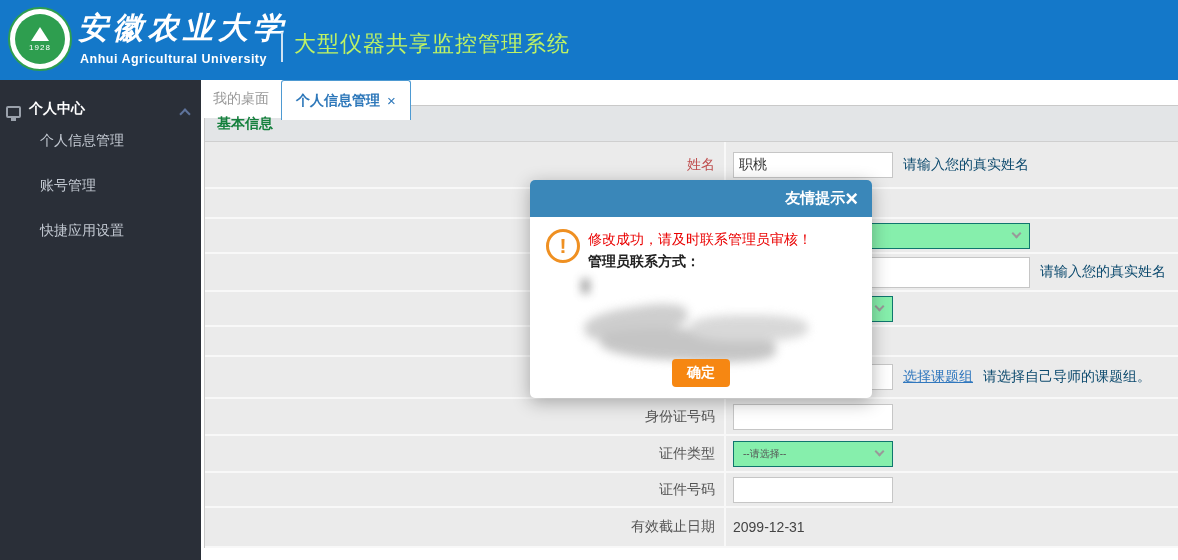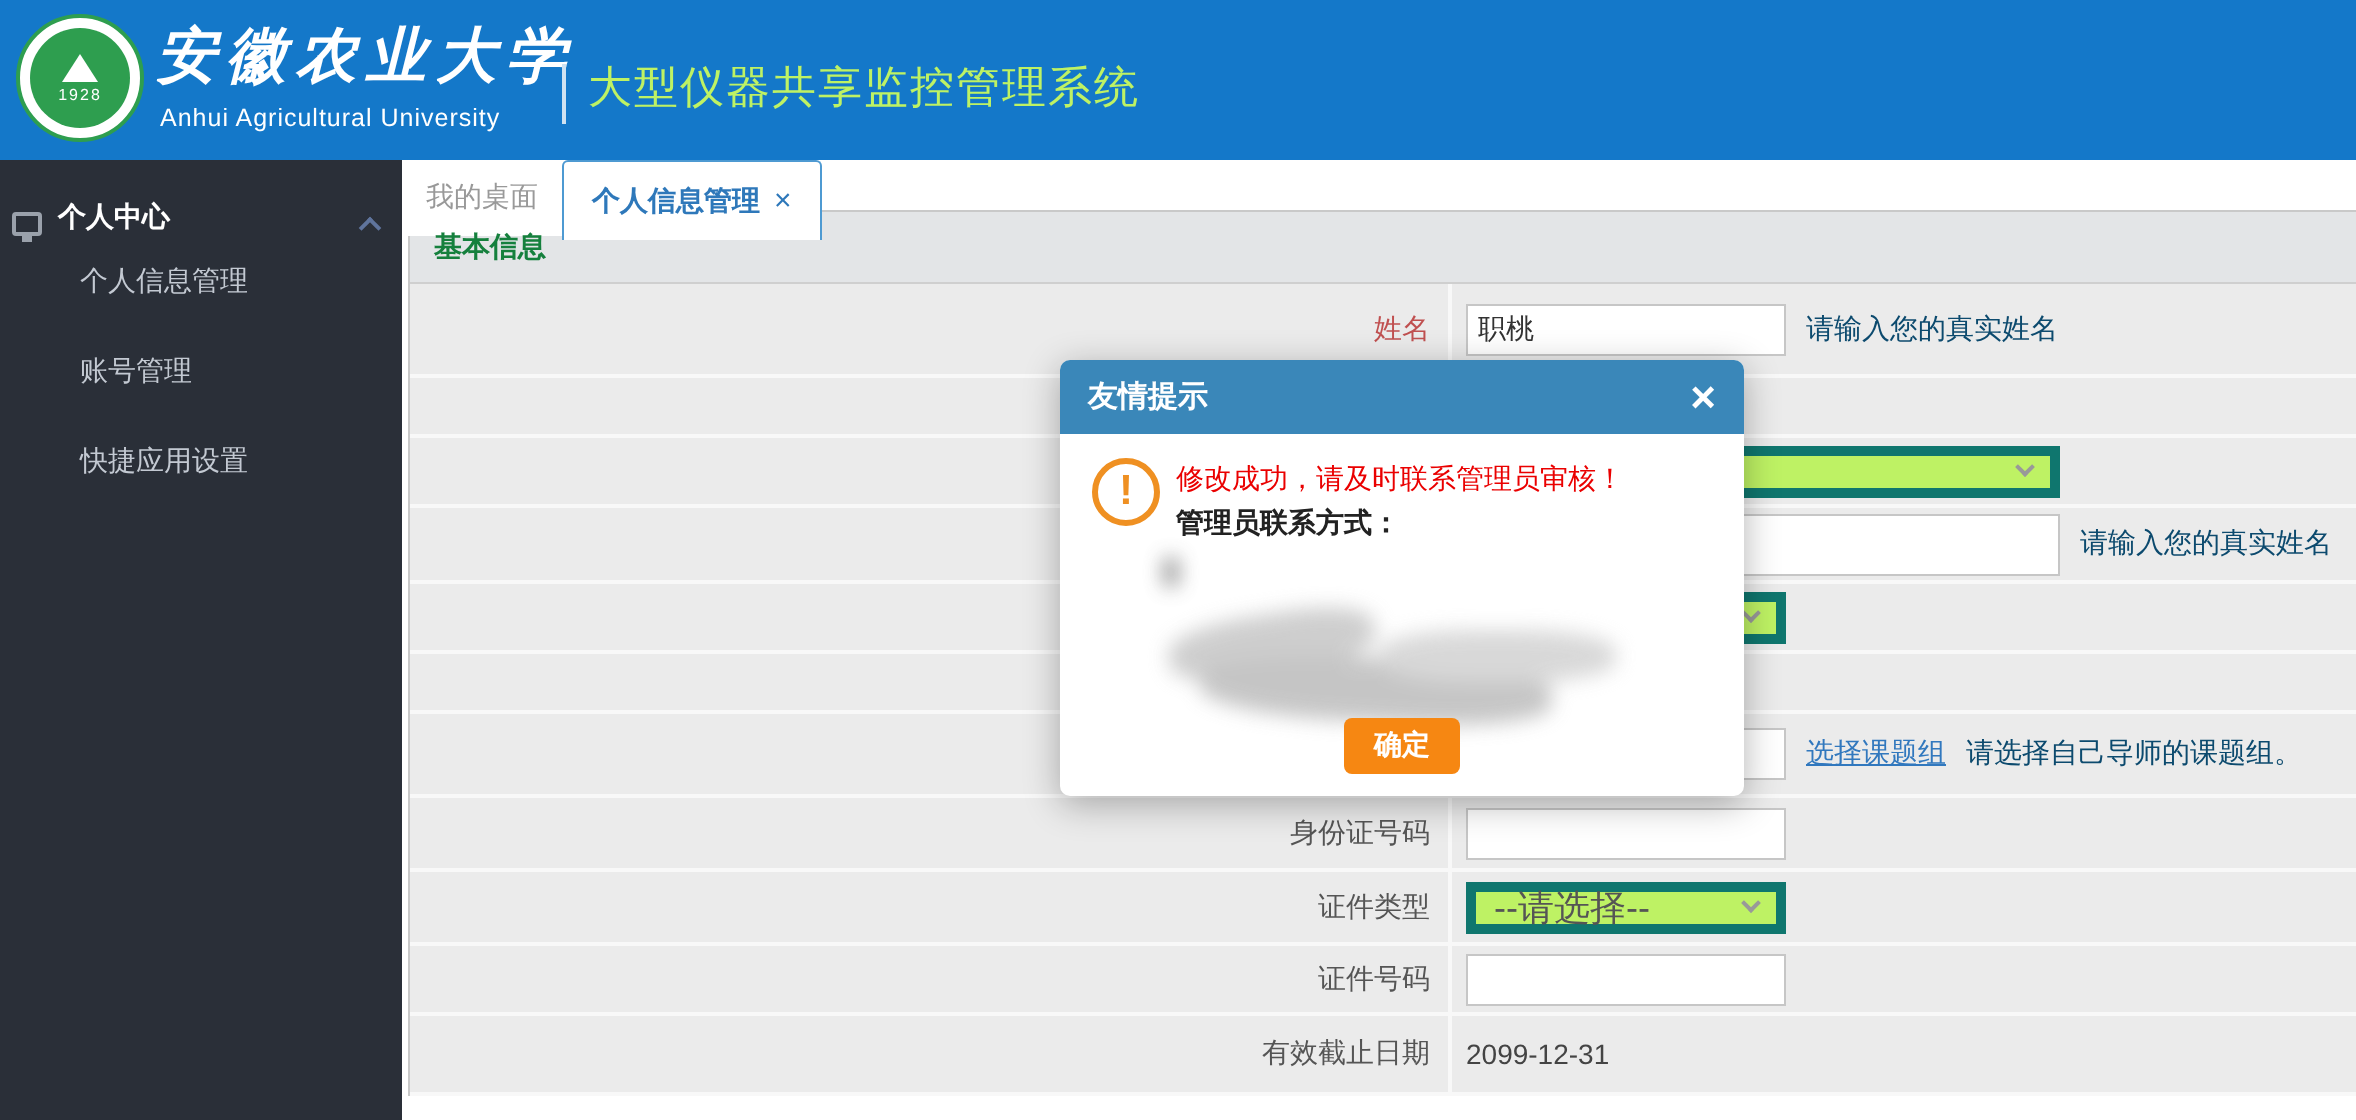--- a/index.html
+++ b/index.html
@@ -10,21 +10,21 @@
   .banner { position:absolute; left:0; top:0; width:1178px; height:80px; background:#1478c9; }
   .logo { position:absolute; left:8px; top:7px; width:64px; height:64px; border-radius:50%;
     background:#fff; border:2px solid #2e9e4f; display:flex; align-items:center; justify-content:center; }
   .logo-inner { width:50px; height:50px; border-radius:50%; background:#2e9e4f;
     display:flex; flex-direction:column; align-items:center; justify-content:center; }
   .logo-tree { width:0; height:0; border-left:9px solid transparent; border-right:9px solid transparent;
     border-bottom:14px solid #fff; }
   .logo-year { color:#fff; font-size:8px; margin-top:2px; letter-spacing:1px; }
   .uni-cn { position:absolute; left:78px; top:8px; color:#fff; font-size:30px; font-weight:bold;
     letter-spacing:5px; font-style:italic; }
-  .uni-en { position:absolute; left:80px; top:52px; color:#fff; font-size:12.5px; letter-spacing:.5px; }
+  .uni-en { position:absolute; left:80px; top:52px; color:#fff; font-size:12.5px; letter-spacing:.5px;font-weight:bold; }
   .banner-sep { position:absolute; left:281px; top:32px; width:2px; height:30px; background:#cfe2f2; }
   .sys-title { position:absolute; left:294px; top:29px; color:#bef264; font-size:22px; font-weight:normal; letter-spacing:1px; }
 
   
   .sidebar { position:absolute; left:0; top:80px; width:201px; height:480px; background:#2a2f38; }
   .side-head { height:38px; display:flex; align-items:flex-end; padding:0 12px 0 6px; cursor:pointer; }
   .mon-ic { width:15px; height:12px; border:2px solid #9aa1ab; border-radius:2px; position:relative; margin-right:8px; }
   .mon-ic:after { content:""; position:absolute; left:3px; bottom:-5px; width:5px; height:3px; background:#9aa1ab; }
   .side-head-label { color:#fff; font-size:14px; font-weight:bold; flex:1; }
   .chev-up { width:8px; height:8px; border-left:2px solid #5f749c; border-top:2px solid #5f749c;
@@ -48,38 +48,38 @@
   .formbody { background:#ebebeb; }
   .frow { display:flex; border-bottom:2px solid #f8f8f8; }
   .fl { width:521px; display:flex; align-items:center; justify-content:flex-end;
     padding-right:9px; border-right:2px solid #f8f8f8; color:#555; font-size:14px; }
   .fv { flex:1; display:flex; align-items:center; padding-left:7px; gap:10px; }
   .req { color:#c05050; }
   .inp { width:160px; height:26px; border:1px solid #c6c6c6; background:#fff; padding:0 5px;
     font-size:14px; color:#333; font-family:inherit; }
   .inp.wide, .txtarea { width:297px; }
   .txtarea { height:31px; border:1px solid #c6c6c6; background:#fff; resize:none; font-family:inherit; }
-  .sel { width:160px; height:26px; border:5px solid #0f766e; background:#bef264; display:flex;
-    align-items:center; justify-content:space-between; padding:0 9px; font-size:18px; color:#555; cursor:pointer; }
+  .sel { width:160px; height:26px; border:1px solid #0f766e; background:#86efac; display:flex;
+    align-items:center; justify-content:space-between; padding:0 9px; font-size:10px; color:#555; cursor:pointer; }
   .sel.wide { width:297px; }
   .chev-dn { width:7px; height:7px; border-right:2px solid #999; border-bottom:2px solid #999;
     transform:rotate(45deg); margin-top:-4px; flex:none; }
   .hint { color:#0c4a6e; font-size:14px; white-space:nowrap; }
   .link { color:#3178be; font-size:14px; text-decoration:underline; cursor:pointer; white-space:nowrap; }
   .ftext { color:#444; font-size:14px; }
 
   
   .h47{height:47px}.h30{height:30px}.h35{height:35px}.h38{height:38px}
   .h42{height:42px}.h37{height:37px}.h40{height:40px}
 
   
   .modal { position:absolute; left:530px; top:180px; width:342px; height:218px; background:#fff;
     border-radius:5px; box-shadow:0 4px 18px rgba(0,0,0,.3); z-index:50; overflow:hidden; }
   .modal-h { height:37px; background:#3a87b9; display:flex; align-items:center;
-    justify-content:space-between; padding:0 14px; }
+    justify-content:flex-end; padding:0 14px; }
   .modal-title { color:#fff; font-size:15px; font-weight:bold; }
   .modal-x { color:#fff; font-size:22px; font-weight:bold; line-height:1; cursor:pointer; }
   .modal-body { position:relative; height:181px; }
   .warn-ic { position:absolute; left:16px; top:12px; width:34px; height:34px; border:3px solid #ef9022;
     border-radius:50%; color:#ef9022; font-weight:bold; font-size:21px; display:flex;
     align-items:center; justify-content:center; }
   .msg-red { position:absolute; left:58px; top:14px; color:#ea0000; font-size:14px; font-weight:500; }
   .msg-bold { position:absolute; left:58px; top:36px; color:#222; font-size:14px; font-weight:bold; }
   .blur-wrap { position:absolute; left:30px; top:62px; width:260px; height:90px;
     filter:blur(5px); opacity:.85; }

